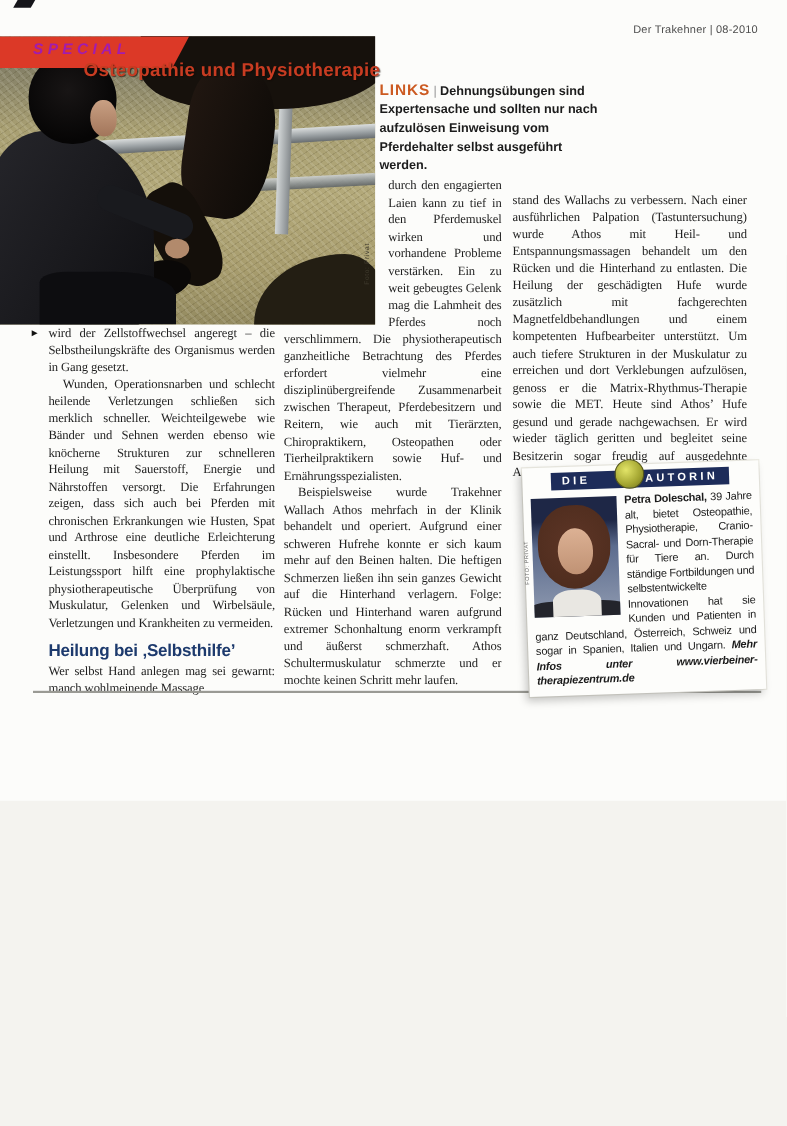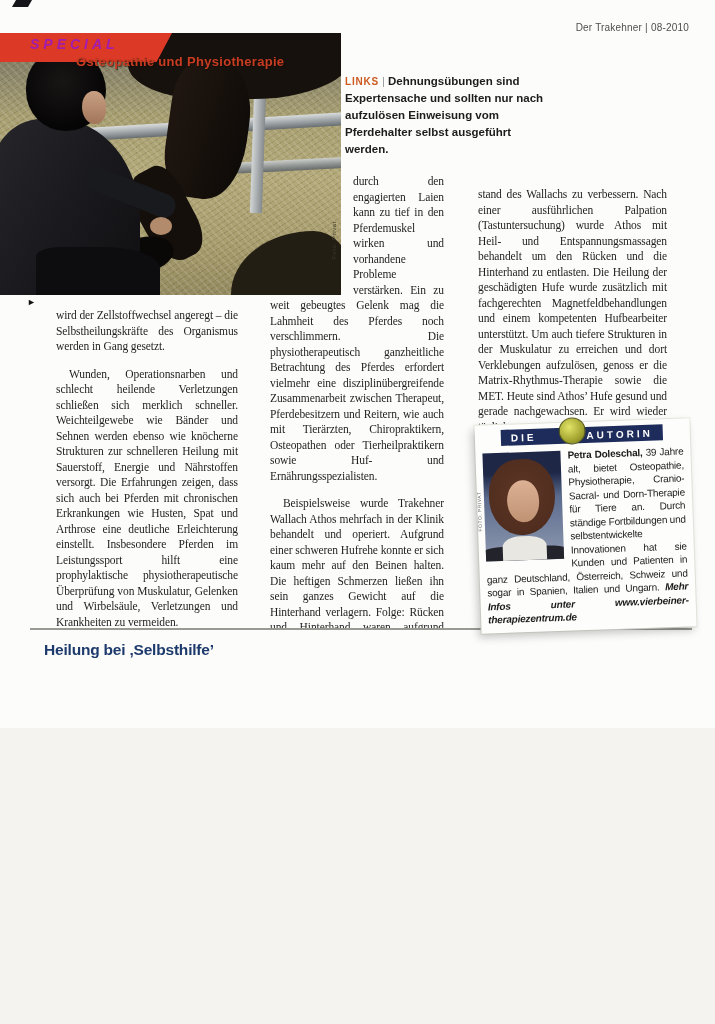--- a/index.html
+++ b/index.html
@@ -7,21 +7,21 @@
   .page{position:absolute;left:0;top:0;width:715px;height:728px;background:#fcfcfa;overflow:hidden;text-decoration:underline;}
 
   
   .edition{position:absolute;top:22px;right:26px;font-size:10px;color:#4e4e4e;letter-spacing:.2px;}
   .corner-mark{position:absolute;left:14px;top:0;width:16px;height:7px;background:#15151a;transform:skewX(-30deg);}
 
   .banner{position:absolute;left:0;top:33px;width:172px;height:29px;background:#dc3927;
           clip-path:polygon(0 0,100% 0,91% 100%,0 100%);}
   .banner-title{position:absolute;left:30px;top:36px;color:#a21caf;font-style:italic;font-weight:bold;
           font-size:14px;letter-spacing:4px;font-family:"Liberation Sans",sans-serif;}
-  .banner-sub{position:absolute;left:76px;top:54px;font-size:13px;font-weight:bold;color:#c8works;
+  .banner-sub{position:absolute;left:76px;top:54px;font-size:17px;font-weight:bold;color:#c8works;
           color:#c83c22;text-shadow:1px 1px 1px rgba(20,10,5,.65);letter-spacing:.3px;}
 
   
   .photo{position:absolute;left:0;top:33px;width:341px;height:262px;overflow:hidden;
          background:linear-gradient(180deg,#75725d 0%,#8c876a 16%,#a89f72 32%,#b3a97a 55%,#a89d6e 80%,#938a60 100%);}
   .photo .speckle{position:absolute;inset:0;
          background:repeating-linear-gradient(47deg,rgba(255,255,245,.10) 0 2px,transparent 2px 6px),
                     repeating-linear-gradient(-33deg,rgba(60,50,20,.14) 0 1px,transparent 1px 5px);}
   .rail1{position:absolute;left:55px;top:88px;width:292px;height:13px;border-radius:7px;transform:rotate(-3.5deg);
          background:linear-gradient(#dadddd,#9aa0a3 55%,#686d70);}
@@ -46,27 +46,27 @@
   .person-arm{position:absolute;left:86px;top:148px;width:92px;height:24px;border-radius:12px;transform:rotate(22deg);
          background:#191a1e;}
   .person-hand{position:absolute;left:150px;top:184px;width:22px;height:18px;border-radius:50%;background:#b28a6c;}
   .person-knee{position:absolute;left:36px;top:214px;width:124px;height:48px;border-radius:20% 45% 0 0;background:#0d0d10;}
   .photo-credit{position:absolute;right:4px;top:188px;writing-mode:vertical-rl;transform:rotate(180deg);
          font-size:6px;color:#3f3a2d;letter-spacing:.6px;}
 
   
   .caption{position:absolute;left:345px;top:73px;width:202px;font-size:11.5px;line-height:17px;
            font-weight:bold;color:#1c1c1c;}
-  .caption .lab{color:#cc5a21;font-size:10px;letter-spacing:.8px;}
+  .caption .lab{color:#cc5a21;font-size:14px;letter-spacing:.8px;}
   .caption .sep{color:#999;font-weight:normal;padding:0 3px;}
 
   
   .serif{font-family:"Liberation Serif",serif;font-size:11.5px;line-height:15.5px;color:#1e1e1e;
          text-align:justify;letter-spacing:-.1px;}
-  .serif p{margin:12px;}
+  .serif p{margin:0;}
   .serif p.ind{text-indent:13px;}
   .col1{position:absolute;left:44px;top:296px;width:206px;}
   .col2{position:absolute;left:258px;top:162px;width:198px;height:468px;overflow:hidden;}
   .col2 .wrap-spacer{float:left;width:95px;height:136px;}
   .col3{position:absolute;left:466px;top:175px;width:213px;}
   .marker{position:absolute;left:27px;top:297px;font-size:9px;color:#111;}
   .subhead{font-family:"Liberation Sans",sans-serif;font-weight:bold;font-size:15.5px;color:#1d3a6d;
            text-align:left;letter-spacing:-.2px;margin:9px 0 4px 0;}
   .sig{font-style:italic;text-align:right;margin-top:-15.5px;}
 
@@ -129,20 +129,21 @@
 
   <div class="caption">
     <span class="lab">LINKS</span><span class="sep">|</span><span>Dehnungsübungen sind Expertensache und sollten nur nach aufzulösen Einweisung vom Pferdehalter selbst ausgeführt werden.</span>
   </div>
 
   <div class="marker">►</div>
   <div class="col1 serif">
     <p>wird der Zellstoffwechsel angeregt – die Selbstheilungskräfte des Organismus werden in Gang gesetzt.</p>
     <p class="ind">Wunden, Operationsnarben und schlecht heilende Verletzungen schließen sich merklich schneller. Weichteilgewebe wie Bänder und Sehnen werden ebenso wie knöcherne Strukturen zur schnelleren Heilung mit Sauerstoff, Energie und Nährstoffen versorgt. Die Erfahrungen zeigen, dass sich auch bei Pferden mit chronischen Erkrankungen wie Husten, Spat und Arthrose eine deutliche Erleichterung einstellt. Insbesondere Pferden im Leistungssport hilft eine prophylaktische physiotherapeutische Überprüfung von Muskulatur, Gelenken und Wirbelsäule, Verletzungen und Krankheiten zu vermeiden.</p>
     <div class="subhead">Heilung bei ‚Selbsthilfe’</div>
+    <p>Wer selbst Hand anlegen mag sei gewarnt: manch wohlmeinende Massage</p>
   </div>
 
   <div class="col2 serif">
     <div class="wrap-spacer"></div>
     <p>durch den engagierten Laien kann zu tief in den Pferdemuskel wirken und vorhandene Probleme verstärken. Ein zu weit gebeugtes Gelenk mag die Lahmheit des Pferdes noch verschlimmern. Die physiotherapeutisch ganzheitliche Betrachtung des Pferdes erfordert vielmehr eine disziplinübergreifende Zusammenarbeit zwischen Therapeut, Pferdebesitzern und Reitern, wie auch mit Tierärzten, Chiropraktikern, Osteopathen oder Tierheilpraktikern sowie Huf- und Ernährungsspezialisten.</p>
     <p class="ind">Beispielsweise wurde Trakehner Wallach Athos mehrfach in der Klinik behandelt und operiert. Aufgrund einer schweren Hufrehe konnte er sich kaum mehr auf den Beinen halten. Die heftigen Schmerzen ließen ihn sein ganzes Gewicht auf die Hinterhand verlagern. Folge: Rücken und Hinterhand waren aufgrund extremer Schonhaltung enorm verkrampft und äußerst schmerzhaft. Athos Schultermuskulatur schmerzte und er mochte keinen Schritt mehr laufen.</p>
     <p class="ind">Athos Tierarzt riet zu einer begleitenden Physiotherapie, um seine Schonhaltung aufzulösen und den Allgemeinzu-</p>
   </div>
 
   <div class="col3 serif">

